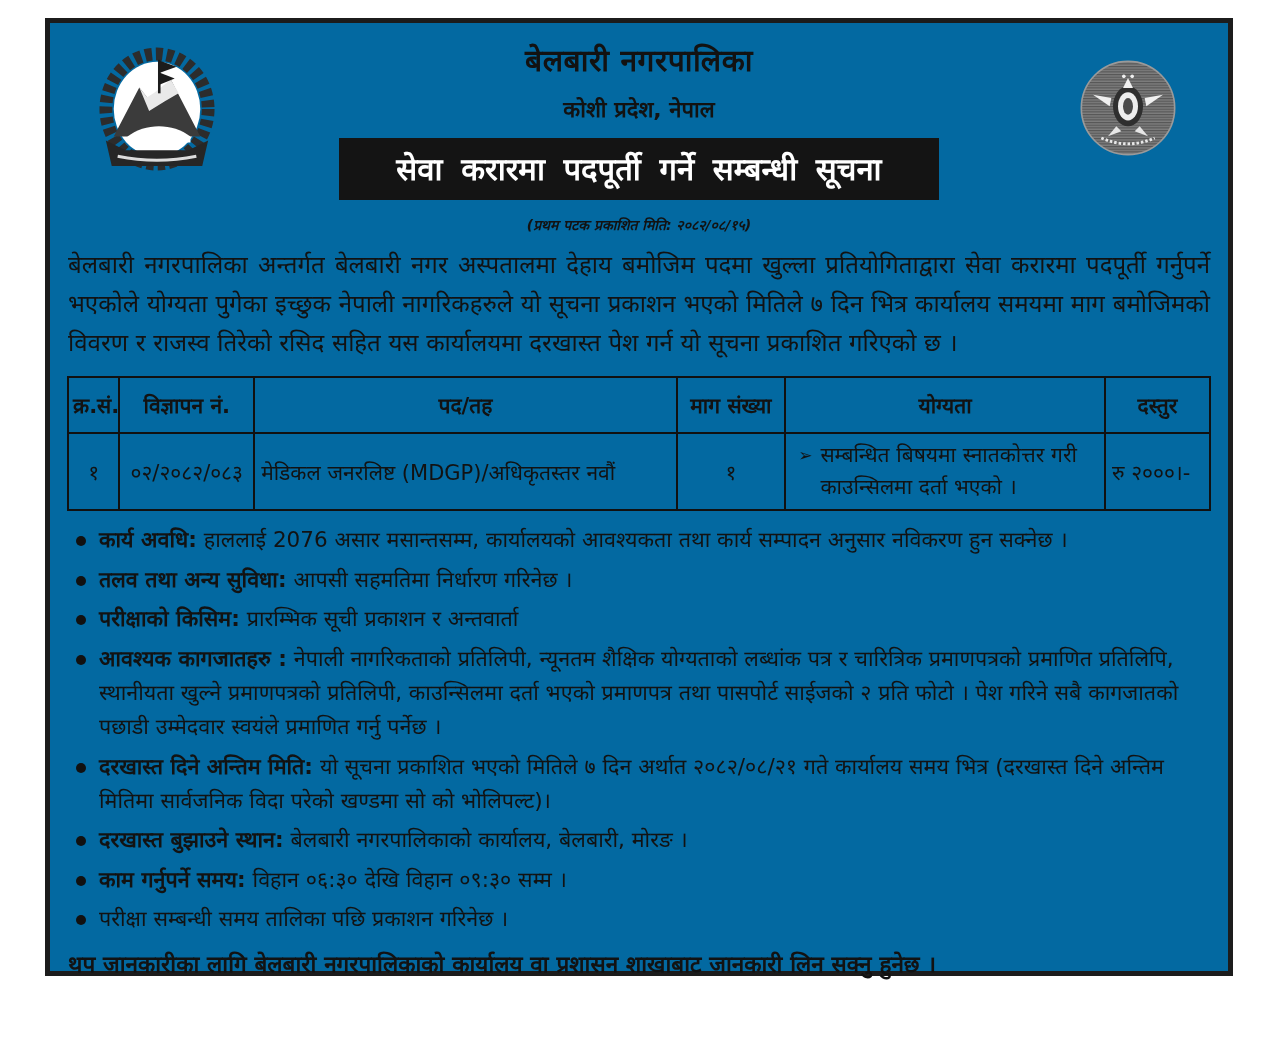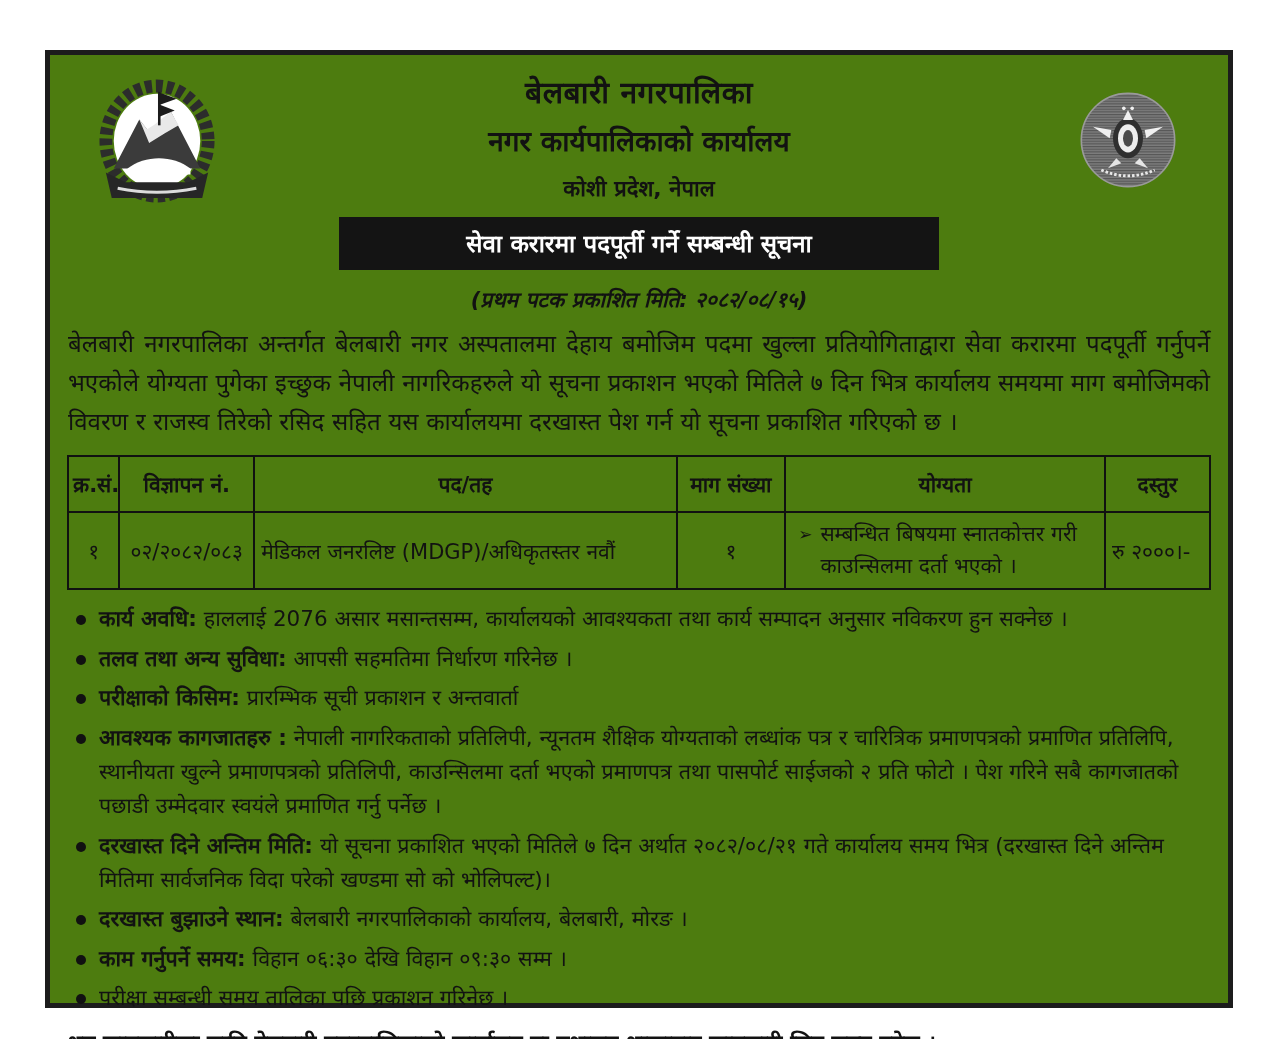--- a/index.html
+++ b/index.html
@@ -4,39 +4,39 @@
 <style>
   * { margin:0; padding:0; box-sizing:border-box; }
   html,body { background:#ffffff; }
   body {
     width:1275px; height:1039px;
     font-family:"DejaVu Sans","Liberation Sans",sans-serif;
     color:#121212;
   }
   .page { position:relative; width:1275px; height:1039px; background:#fff; overflow:hidden; }
   .frame {
-    position:absolute; left:45px; top:50px; width:1188px; height:958px;
-    border:5px solid #1c1c1c; background:#4d7c0f; padding:16px 10px 8px;
+    position:absolute; left:45px; top:18px; width:1188px; height:958px;
+    border:5px solid #1c1c1c; background:#0369a1; padding:16px 10px 8px;
   }
   
   .logo-left { position:absolute; left:48px; top:22px; width:118px; height:134px; }
   .logo-right { position:absolute; right:50px; top:26px; width:100px; height:118px; }
   
   .header { text-align:center; }
   .org-name   { font-size:30px; font-weight:bold; letter-spacing:.5px; }
   .office     { font-size:28px; font-weight:bold; margin-top:9px; }
   .address    { font-size:22px; font-weight:bold; margin-top:12px; }
   .province   { font-size:22px; font-weight:bold; margin-top:13px; }
   
   .banner {
     width:600px; margin:15px auto 0; background:#141414; color:#ffffff;
-    text-align:center; font-size:24px; font-weight:bold; padding:9px 4px 11px;
+    text-align:center; font-size:31px; font-weight:bold; padding:9px 4px 11px;font-family:Liberation Mono, monospace;
   }
   .pub-date {
-    text-align:center; font-size:21px; font-weight:bold; font-style:italic; margin-top:15px;
+    text-align:center; font-size:14px; font-weight:bold; font-style:italic; margin-top:15px;
   }
   
   .intro {
     margin:12px 8px 0; font-size:24px; line-height:1.63; text-align:justify;
   }
   
   table.vacancy {
     width:calc(100% - 14px); margin:13px 7px 0;
     border-collapse:collapse; table-layout:fixed;
   }
@@ -107,21 +107,20 @@
         <path d="M40 48 L18 44 L38 58 Z" fill="#f0f0f0"></path>
         <path d="M80 48 L102 44 L82 58 Z" fill="#f0f0f0"></path>
         <path d="M46 82 L36 94 L52 88 Z" fill="#e6e6e6"></path>
         <path d="M74 82 L84 94 L68 88 Z" fill="#e6e6e6"></path>
         <path d="M28 96 Q60 110 92 96" stroke="#e8e8e8" stroke-width="3.5" fill="none" stroke-dasharray="3 2.4"></path>
       </svg>
     </div>
 
     <div class="header">
       <div class="org-name">बेलबारी नगरपालिका</div>
-      <div class="office">नगर कार्यपालिकाको कार्यालय</div>
       <div class="province">कोशी प्रदेश, नेपाल</div>
     </div>
 
     <div class="banner">सेवा करारमा  पदपूर्ती गर्ने सम्बन्धी सूचना</div>
 
     <div class="pub-date">(प्रथम पटक प्रकाशित मिति: २०८२/०८/१५)</div>
 
     <p class="intro">बेलबारी नगरपालिका अन्तर्गत बेलबारी नगर अस्पतालमा देहाय बमोजिम पदमा खुल्ला प्रतियोगिताद्वारा सेवा करारमा पदपूर्ती गर्नुपर्ने भएकोले योग्यता पुगेका इच्छुक नेपाली नागरिकहरुले यो सूचना प्रकाशन भएको मितिले ७ दिन भित्र कार्यालय समयमा माग बमोजिमको विवरण र  राजस्व तिरेको रसिद सहित यस कार्यालयमा दरखास्त पेश गर्न यो सूचना प्रकाशित गरिएको छ ।</p>
 
     <table class="vacancy">

